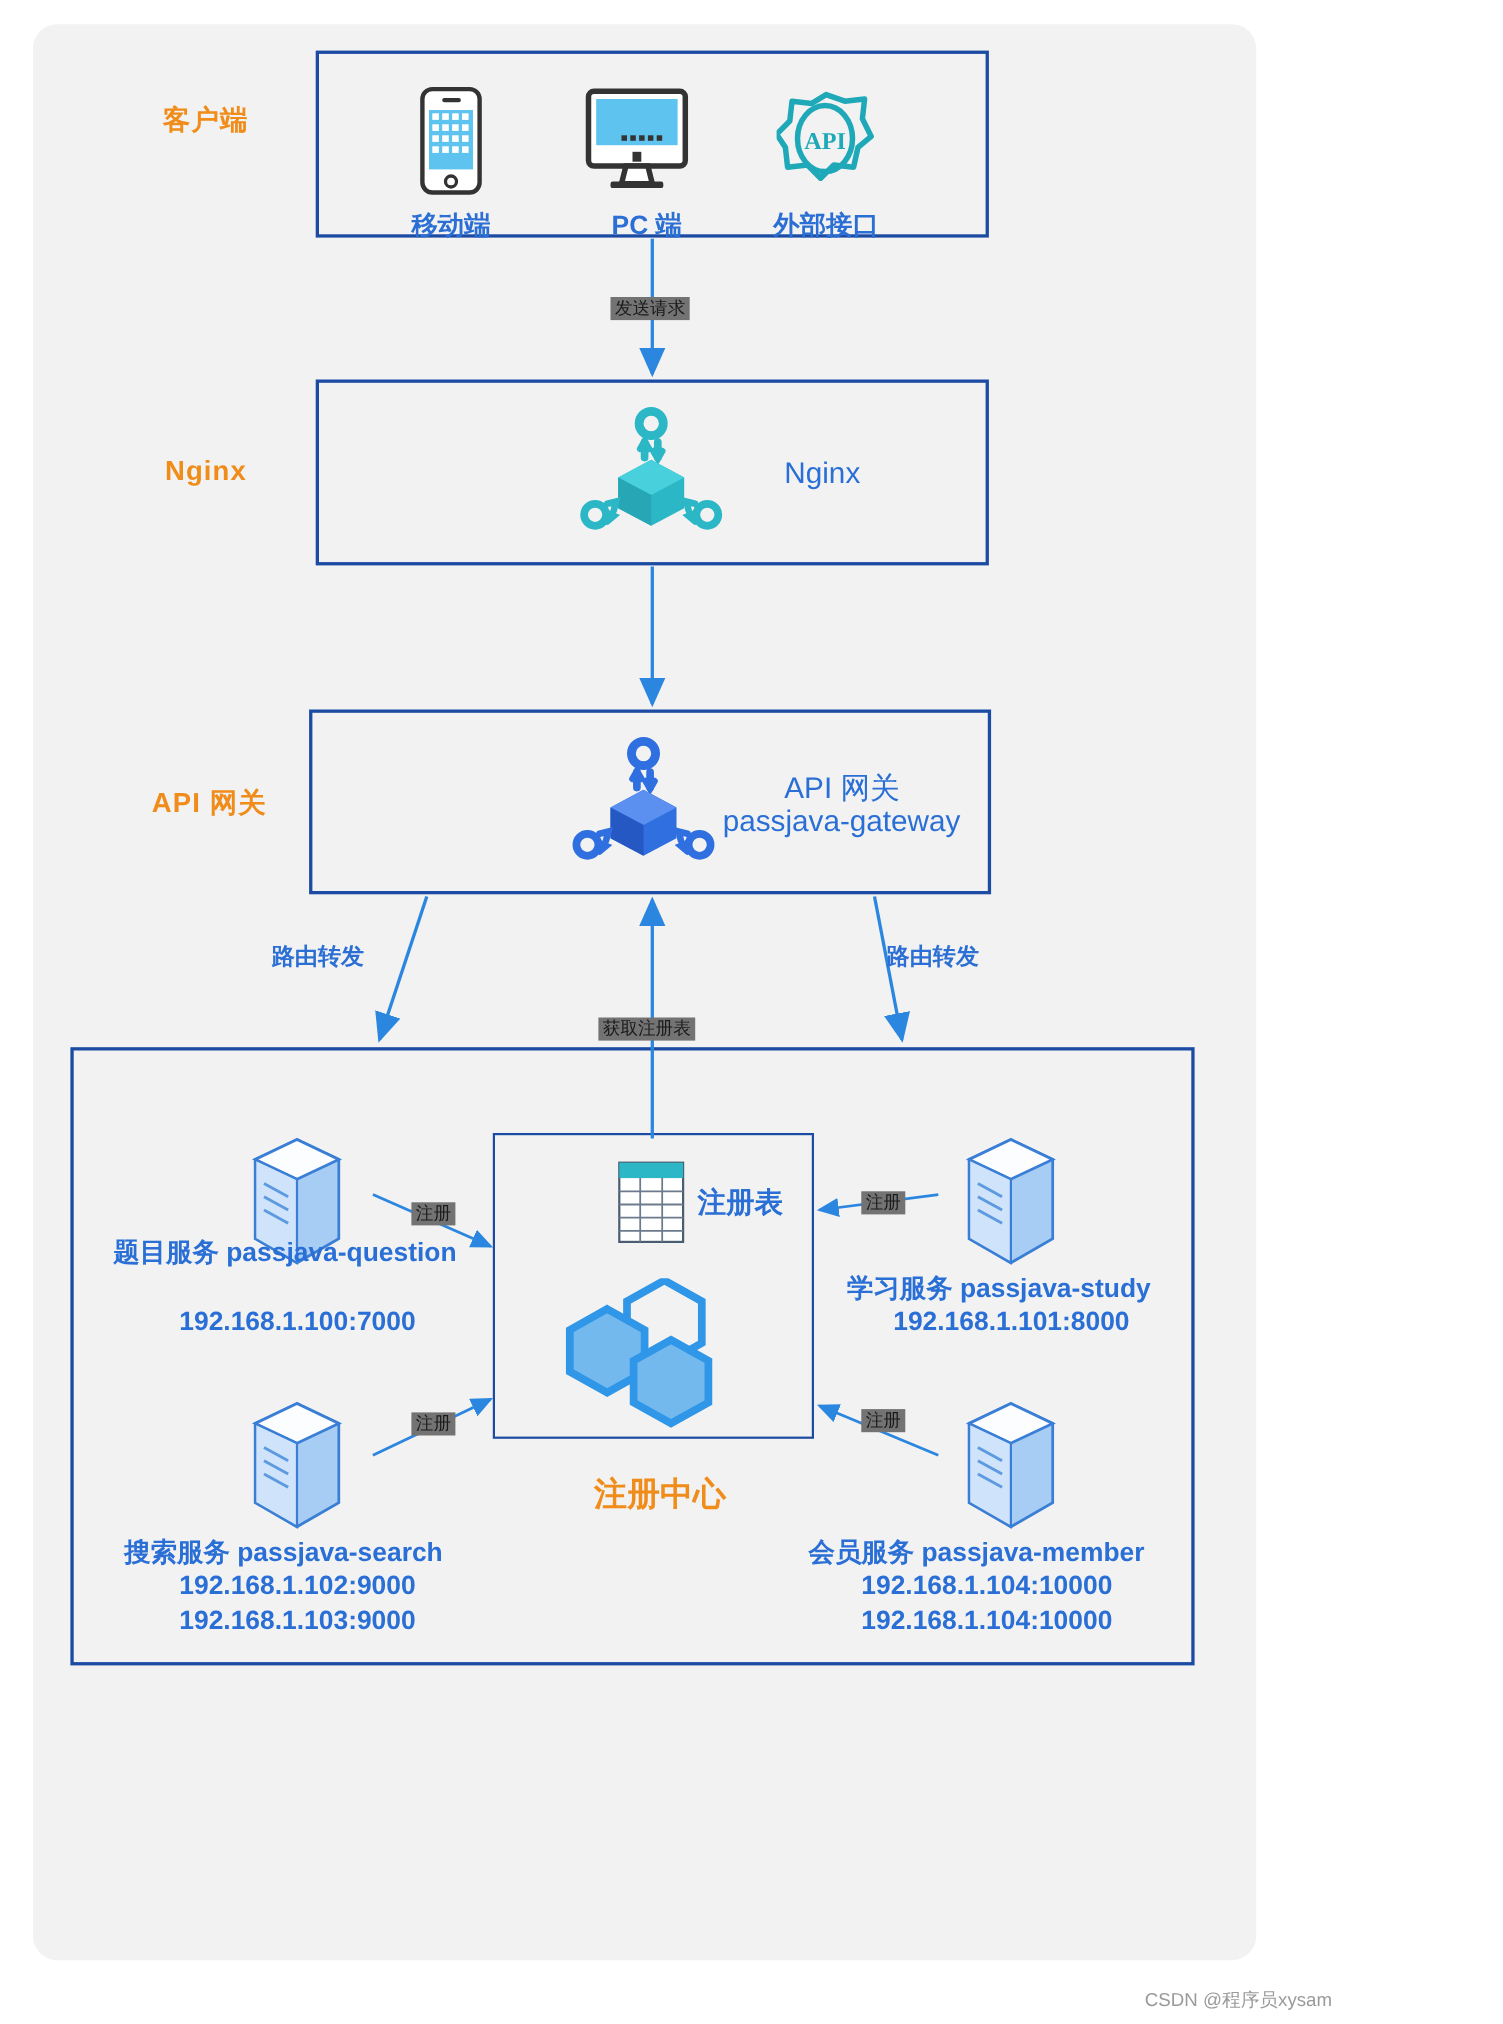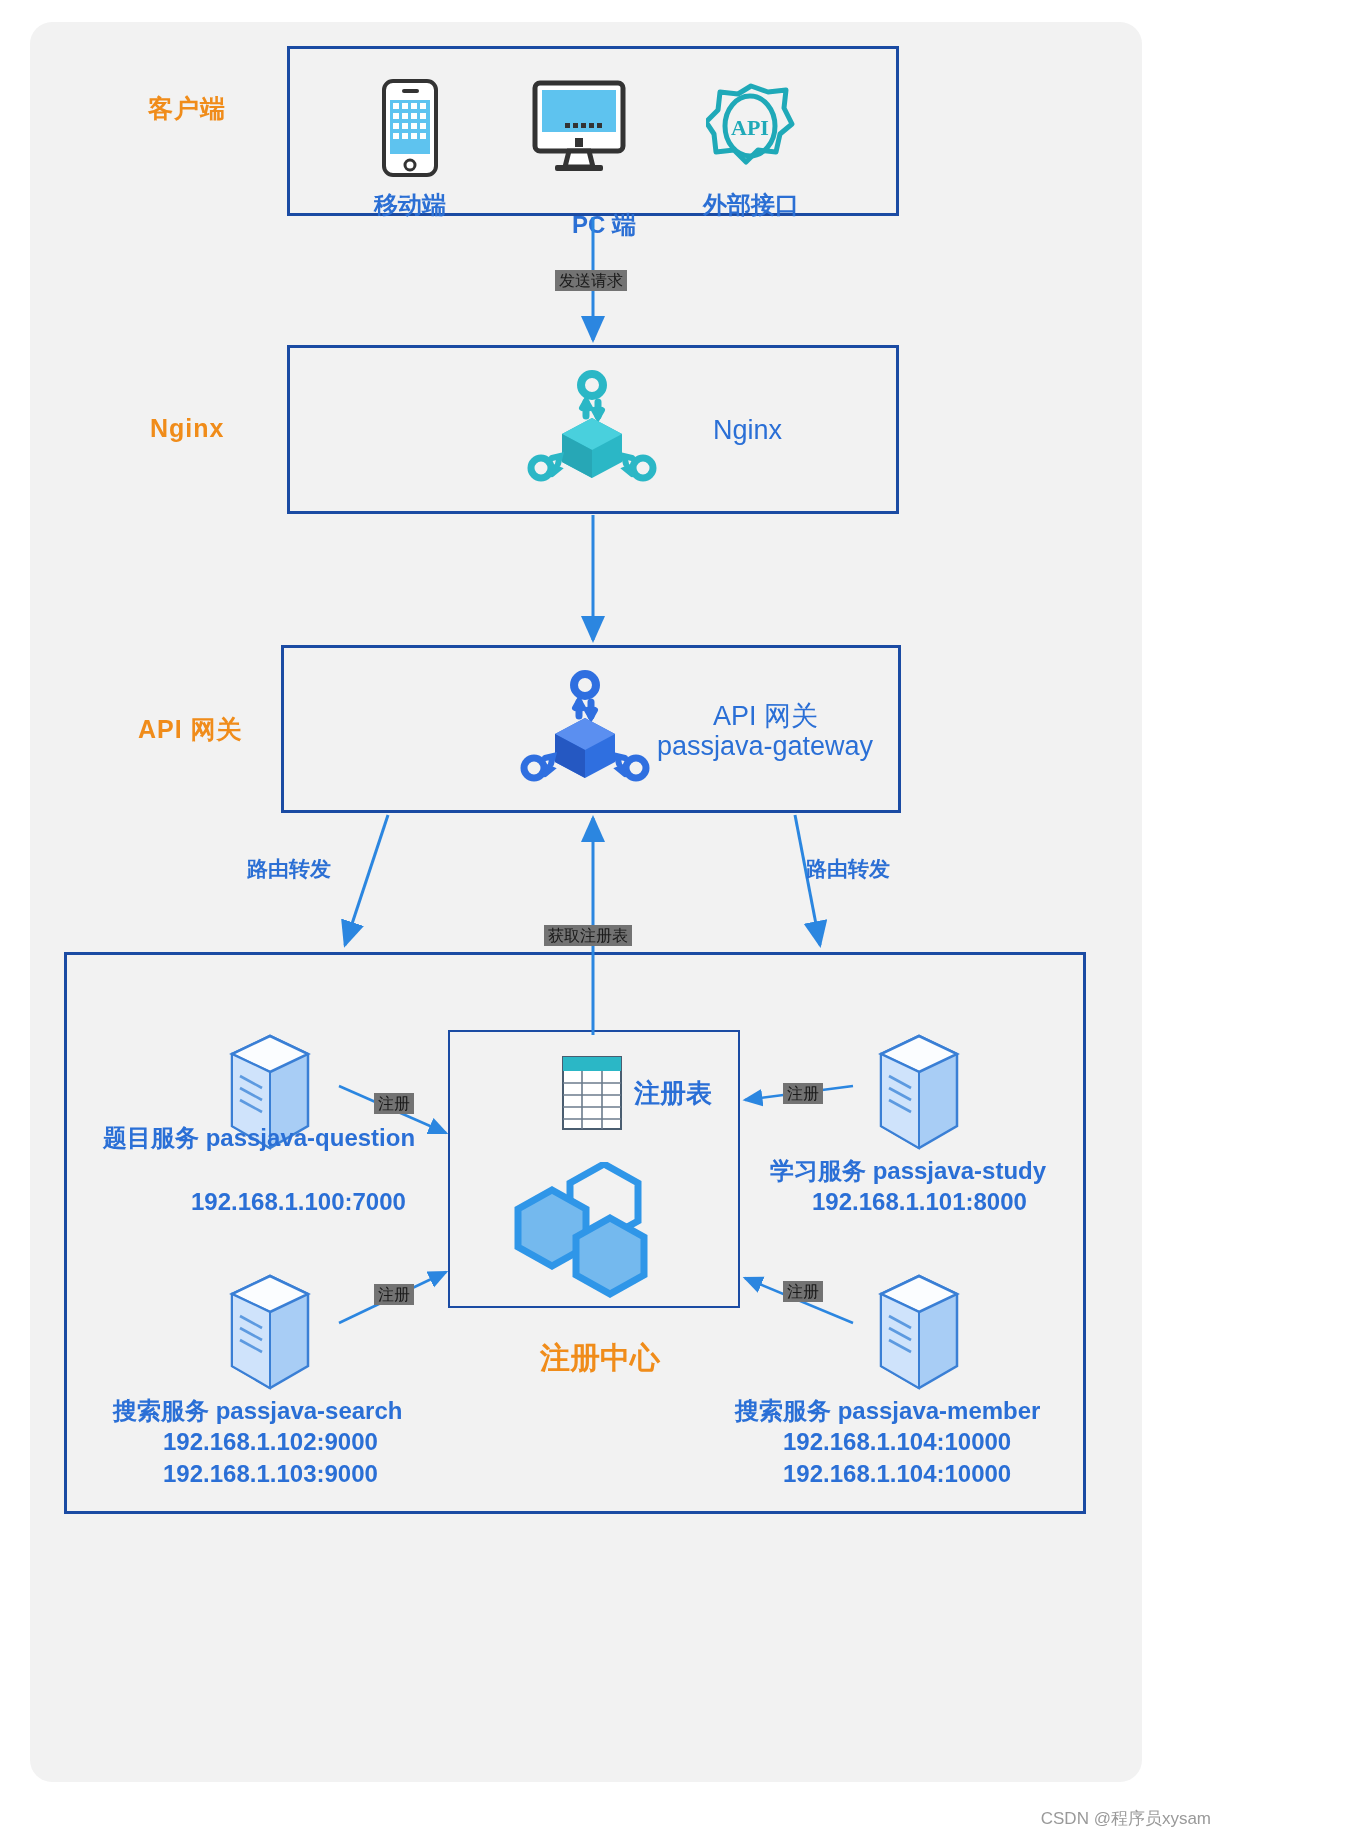--- a/index.html
+++ b/index.html
@@ -173,21 +173,21 @@
           <rect x="42" y="44" width="5" height="5"></rect>
         <rect x="50" y="44" width="5" height="5"></rect>
           <rect x="58" y="44" width="5" height="5"></rect>
         <rect x="66" y="44" width="5" height="5"></rect>
       </g>
       <rect x="44" y="59" width="8" height="9" fill="#333"></rect>
       <path d="M38 72 L34 88 L62 88 L58 72 Z" fill="#ffffff" stroke="#333" stroke-width="5"></path>
       <rect x="24" y="86" width="48" height="6" rx="2" fill="#333"></rect>
     </svg>
   </div>
-  <div class="client-item-label" style="left:544px; top:189px; width:120px;margin-top:20px;">PC 端</div>
+  <div class="client-item-label" style="left:528px; top:189px; width:120px;">PC 端</div>
 
   <div style="position:absolute; left:706px; top:82px; width:90px; height:92px;">
     <svg width="90" height="92" viewBox="0 0 90 92">
       <path d="M45 4 L62 10 L80 8 L78 26 L86 42 L74 52 L70 70 L52 68 L40 80 L28 68 L10 70 L8 52 L0 40 L12 28 L14 10 L32 12 Z" fill="none" stroke="#1fa9b8" stroke-width="5" stroke-linejoin="round"></path>
       <ellipse cx="44" cy="44" rx="25" ry="30" fill="none" stroke="#1fa9b8" stroke-width="5"></ellipse>
       <text x="44" y="53" font-family="Liberation Serif, serif" font-size="22" font-weight="bold" fill="#1fa9b8" text-anchor="middle">API</text>
     </svg>
   </div>
   <div class="client-item-label" style="left:690px; top:189px; width:122px;">外部接口</div>
 
@@ -268,21 +268,21 @@
       <path d="M42 4 L80 22 L42 40 L4 22 Z" fill="#fbfdff" stroke="#3a7fd5" stroke-width="2.5"></path>
       <path d="M42 40 L42 116 L4 94 L4 22 Z" fill="#cfe3fb" stroke="#3a7fd5" stroke-width="2"></path>
       <g stroke="#5d9ae0" stroke-width="2.6">
         <line x1="12" y1="44" x2="34" y2="56"></line>
         <line x1="12" y1="56" x2="34" y2="68"></line>
         <line x1="12" y1="68" x2="34" y2="80"></line>
       </g>
     </svg>
   </div>
   <div class="svc-name" style="left:103px; top:1122px;text-align:center;">题目服务 passjava-question</div>
-  <div class="svc-ip" style="left:163px; top:1188px;margin-left:28px;">192.168.1.100:7000</div>
+  <div class="svc-ip" style="left:163px; top:1188px;">192.168.1.100:7000</div>
 
   <div style="position:absolute; left:877px; top:1032px; width:84px; height:120px;">
     <svg width="84" height="120" viewBox="0 0 84 120">
       <path d="M42 4 L80 22 L80 94 L42 116 L4 94 L4 22 Z" fill="#a8cdf5" stroke="#3a7fd5" stroke-width="2.5"></path>
       <path d="M42 4 L80 22 L42 40 L4 22 Z" fill="#fbfdff" stroke="#3a7fd5" stroke-width="2.5"></path>
       <path d="M42 40 L42 116 L4 94 L4 22 Z" fill="#cfe3fb" stroke="#3a7fd5" stroke-width="2"></path>
       <g stroke="#5d9ae0" stroke-width="2.6">
         <line x1="12" y1="44" x2="34" y2="56"></line>
         <line x1="12" y1="56" x2="34" y2="68"></line>
         <line x1="12" y1="68" x2="34" y2="80"></line>
@@ -313,21 +313,21 @@
       <path d="M42 4 L80 22 L80 94 L42 116 L4 94 L4 22 Z" fill="#a8cdf5" stroke="#3a7fd5" stroke-width="2.5"></path>
       <path d="M42 4 L80 22 L42 40 L4 22 Z" fill="#fbfdff" stroke="#3a7fd5" stroke-width="2.5"></path>
       <path d="M42 40 L42 116 L4 94 L4 22 Z" fill="#cfe3fb" stroke="#3a7fd5" stroke-width="2"></path>
       <g stroke="#5d9ae0" stroke-width="2.6">
         <line x1="12" y1="44" x2="34" y2="56"></line>
         <line x1="12" y1="56" x2="34" y2="68"></line>
         <line x1="12" y1="68" x2="34" y2="80"></line>
       </g>
     </svg>
   </div>
-  <div class="svc-name" style="left:735px; top:1395px;">搜索服务 passjava-member</div>
+  <div class="svc-name" style="left:735px; top:1395px;">会员服务 passjava-member</div>
   <div class="svc-ip" style="left:783px; top:1428px;">192.168.1.104:10000</div>
   <div class="svc-ip" style="left:783px; top:1460px;">192.168.1.104:10000</div>
 
   <svg class="layer">
     <defs>
       <marker id="ah" markerWidth="10" markerHeight="10" refX="8" refY="4" orient="auto">
         <path d="M0,0 L9,4 L0,8 z" fill="#2b86e0"></path>
       </marker>
       <marker id="ahs" markerWidth="9" markerHeight="9" refX="7" refY="3.5" orient="auto">
         <path d="M0,0 L8,3.5 L0,7 z" fill="#2b86e0"></path>

